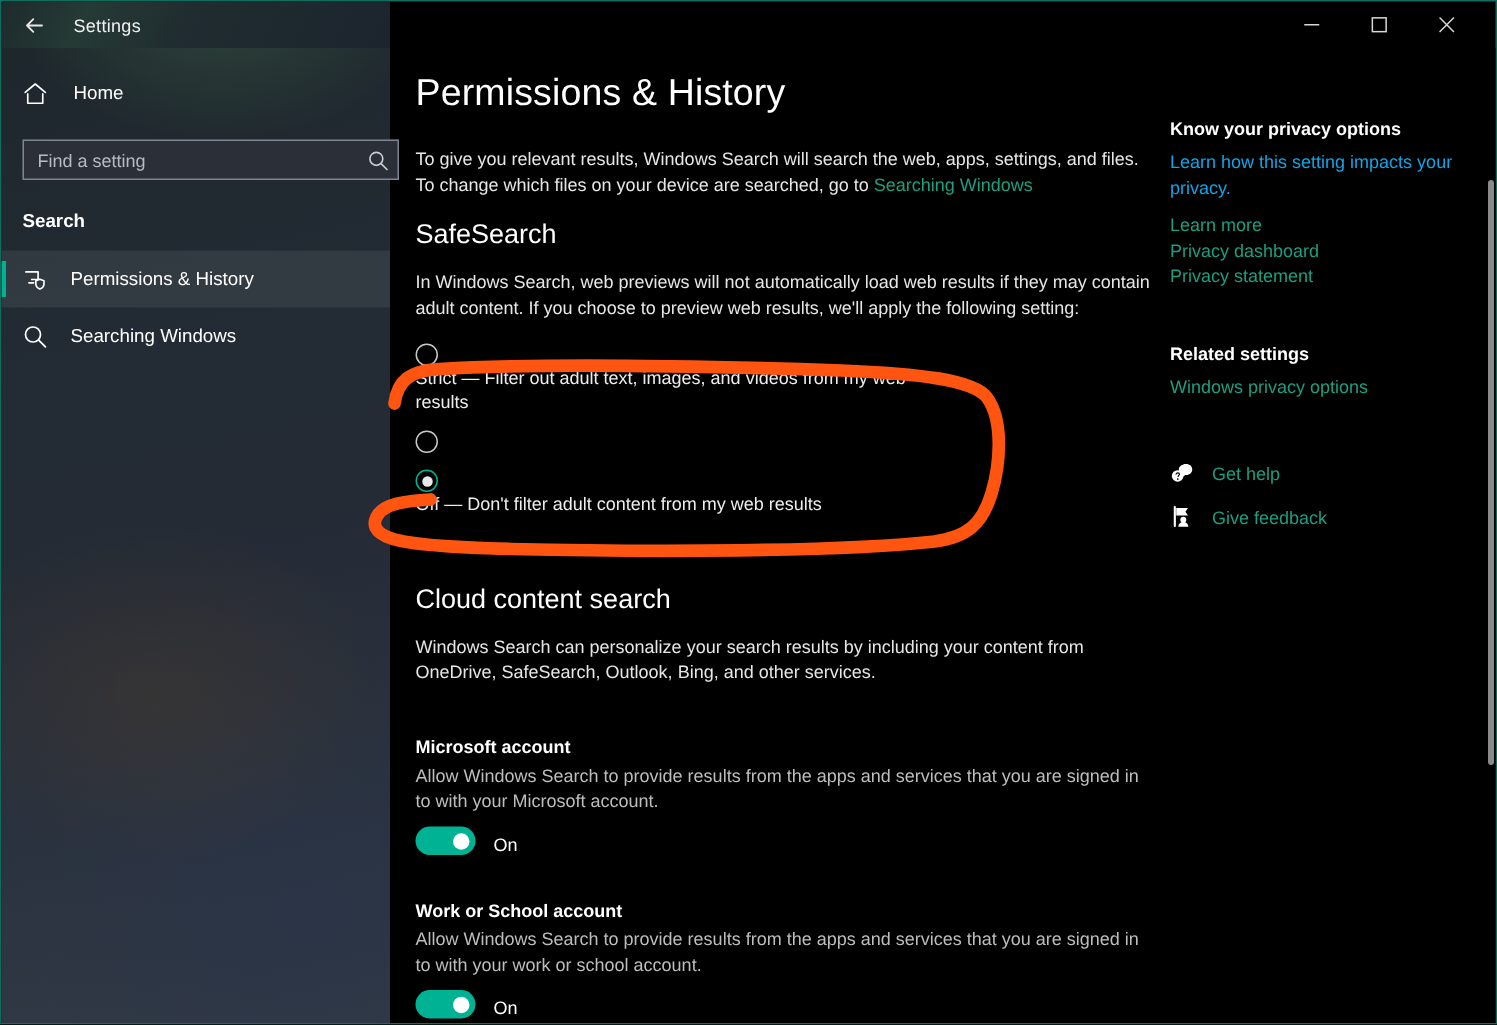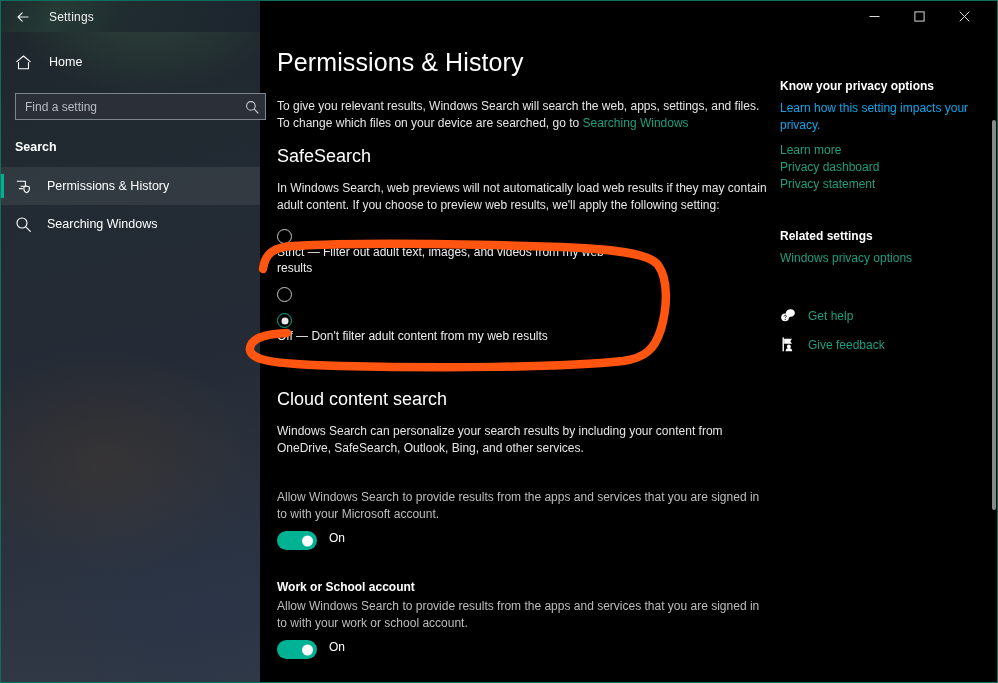--- a/index.html
+++ b/index.html
@@ -159,21 +159,21 @@
     left: 50%; top: 50%; transform: translate(-50%,-50%);
     width: 7px; height: 7px; border-radius: 50%;
     background: #e9e9e9;
   }
   .radio-label {
     font-size: 12px; color: #ededed; line-height: 16px;
     max-width: 352px;
   }
 
   
-  .toggle-row { display: flex; align-items: flex-start; margin-top: 8px; }
+  .toggle-row { display: flex; align-items: flex-end; margin-top: 8px; }
   .toggle {
     width: 40px; height: 19px; border-radius: 10px;
     background: #00b294; position: relative; cursor: pointer;
   }
   .toggle .knob {
     position: absolute; right: 4px; top: 50%;
     transform: translateY(-50%);
     width: 11px; height: 11px; border-radius: 50%;
     background: #ffffff;
   }
@@ -323,20 +323,21 @@
       </div>
 
       <div class="spacer-28"></div>
 
       <h2 class="section-h">Cloud content search</h2>
       <p class="para">Windows Search can personalize your search results by including your content from OneDrive, SafeSearch, Outlook, Bing, and other services.</p>
 
       <div class="spacer-18"></div>
 
       <div>
+        <div class="sub-h">Microsoft account</div>
         <p class="para dim" style="margin-bottom:6px">Allow Windows Search to provide results from the apps and services that you are signed in to with your Microsoft account.</p>
         <div class="toggle-row">
           <span class="toggle">
             <span class="knob"></span>
           </span>
           <span class="toggle-state">On</span>
         </div>
       </div>
 
       <div class="spacer-28"></div>

